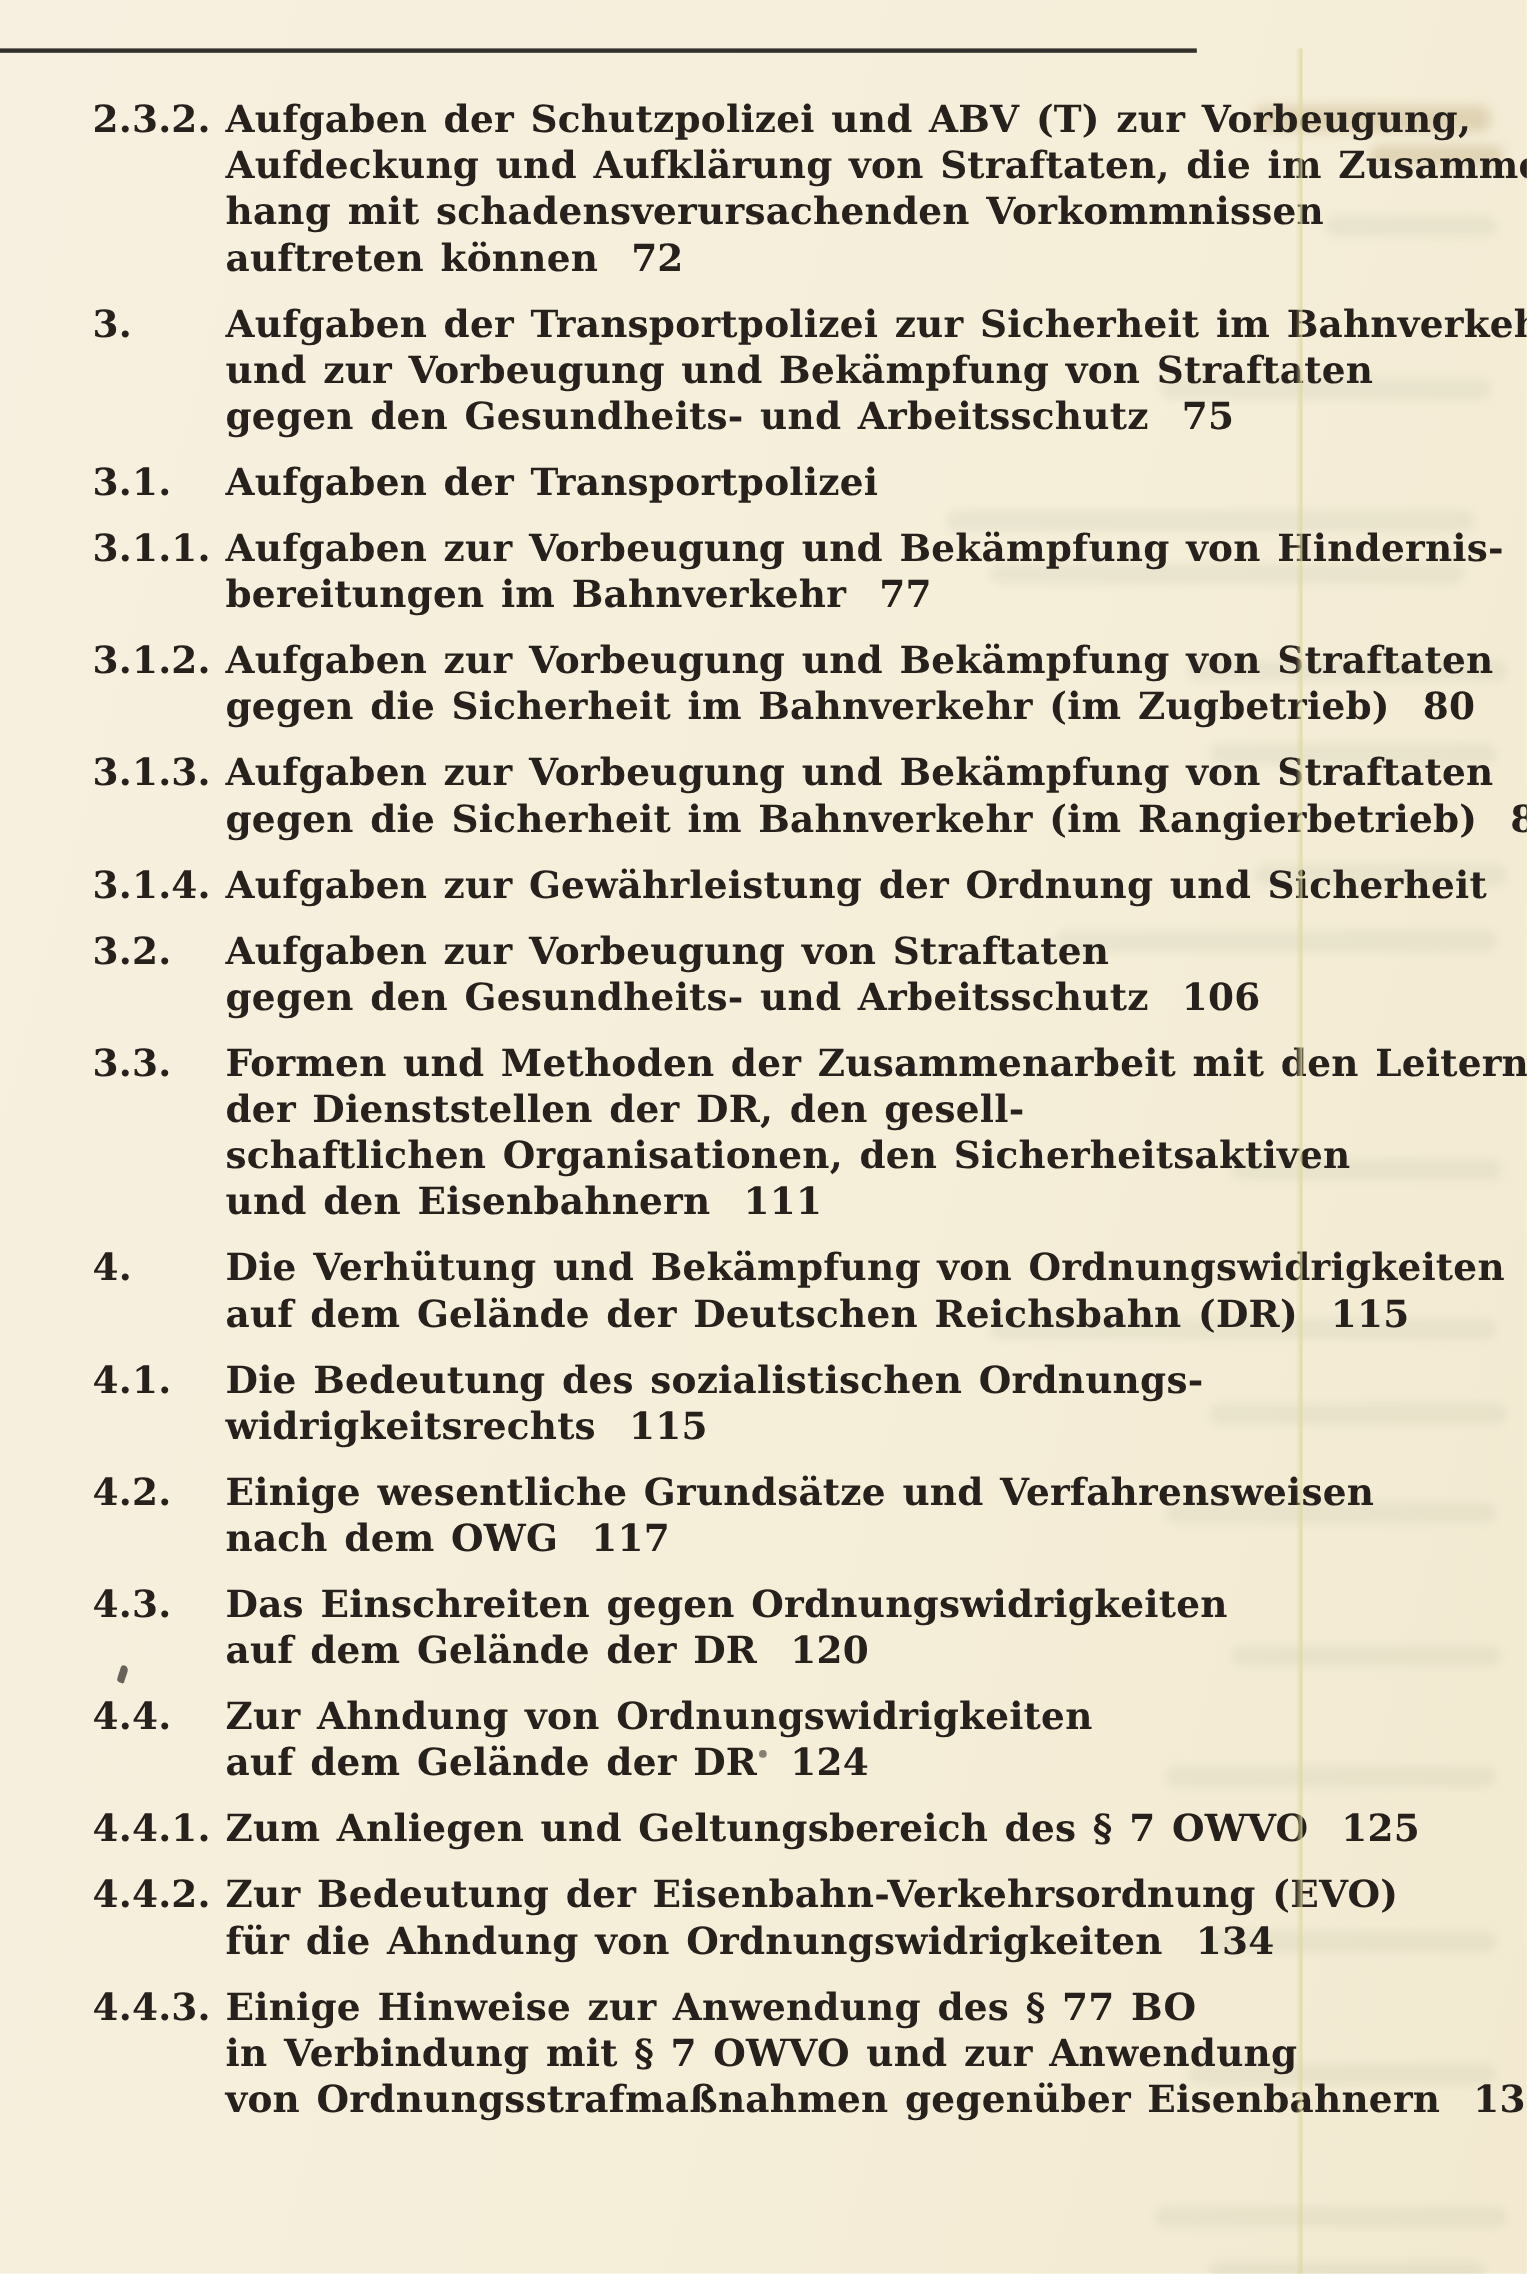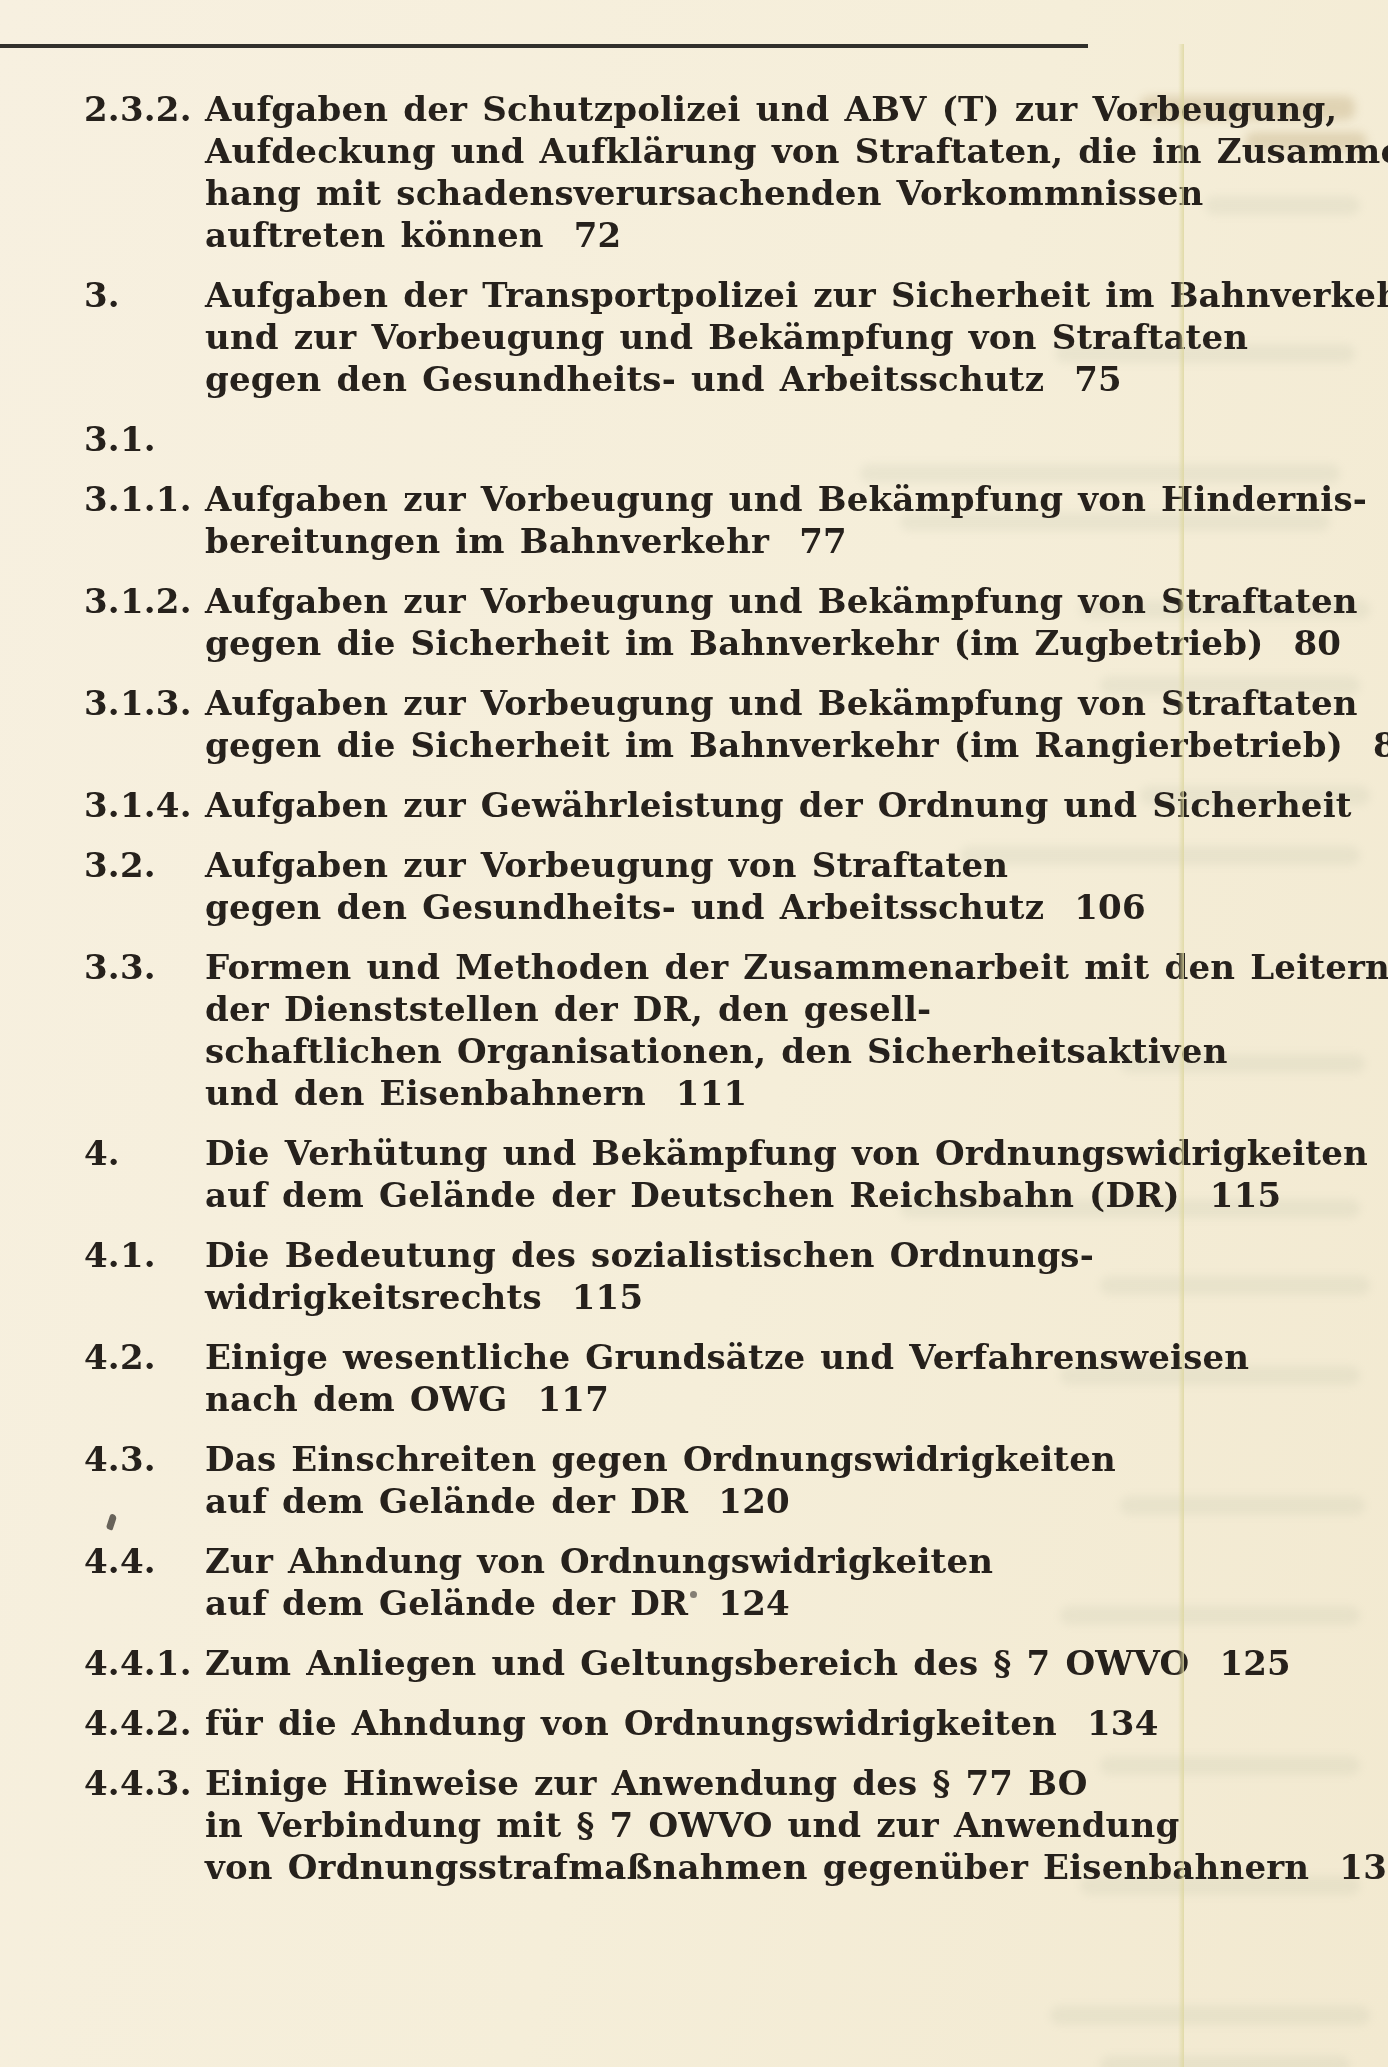--- a/index.html
+++ b/index.html
@@ -110,20 +110,21 @@
     <div class="num">3.</div>
     <div class="lines">
           <div class="line"><span>Aufgaben der Transportpolizei zur Sicherheit im Bahnverkehr</span></div>
           <div class="line"><span>und zur Vorbeugung und Bekämpfung von Straftaten</span></div>
           <div class="line"><span>gegen den Gesundheits- und Arbeitsschutz</span><span class="pagenum">75</span></div>
         </div>
   </div>
       <div class="entry">
     <div class="num">3.1.</div>
     <div class="lines">
+          <div class="line"><span>Aufgaben der Transportpolizei</span></div>
         </div>
   </div>
       <div class="entry">
     <div class="num">3.1.1.</div>
     <div class="lines">
           <div class="line"><span>Aufgaben zur Vorbeugung und Bekämpfung von Hindernis-</span></div>
           <div class="line"><span>bereitungen im Bahnverkehr</span><span class="pagenum">77</span></div>
         </div>
   </div>
       <div class="entry">
@@ -199,20 +200,21 @@
   </div>
       <div class="entry">
     <div class="num">4.4.1.</div>
     <div class="lines">
           <div class="line"><span>Zum Anliegen und Geltungsbereich des § 7 OWVO</span><span class="pagenum">125</span></div>
         </div>
   </div>
       <div class="entry">
     <div class="num">4.4.2.</div>
     <div class="lines">
+          <div class="line"><span>Zur Bedeutung der Eisenbahn-Verkehrsordnung (EVO)</span></div>
           <div class="line"><span>für die Ahndung von Ordnungswidrigkeiten</span><span class="pagenum">134</span></div>
         </div>
   </div>
       <div class="entry">
     <div class="num">4.4.3.</div>
     <div class="lines">
           <div class="line"><span>Einige Hinweise zur Anwendung des § 77 BO</span></div>
           <div class="line"><span>in Verbindung mit § 7 OWVO und zur Anwendung</span></div>
           <div class="line"><span>von Ordnungsstrafmaßnahmen gegenüber Eisenbahnern</span><span class="pagenum">136</span></div>
         </div>

